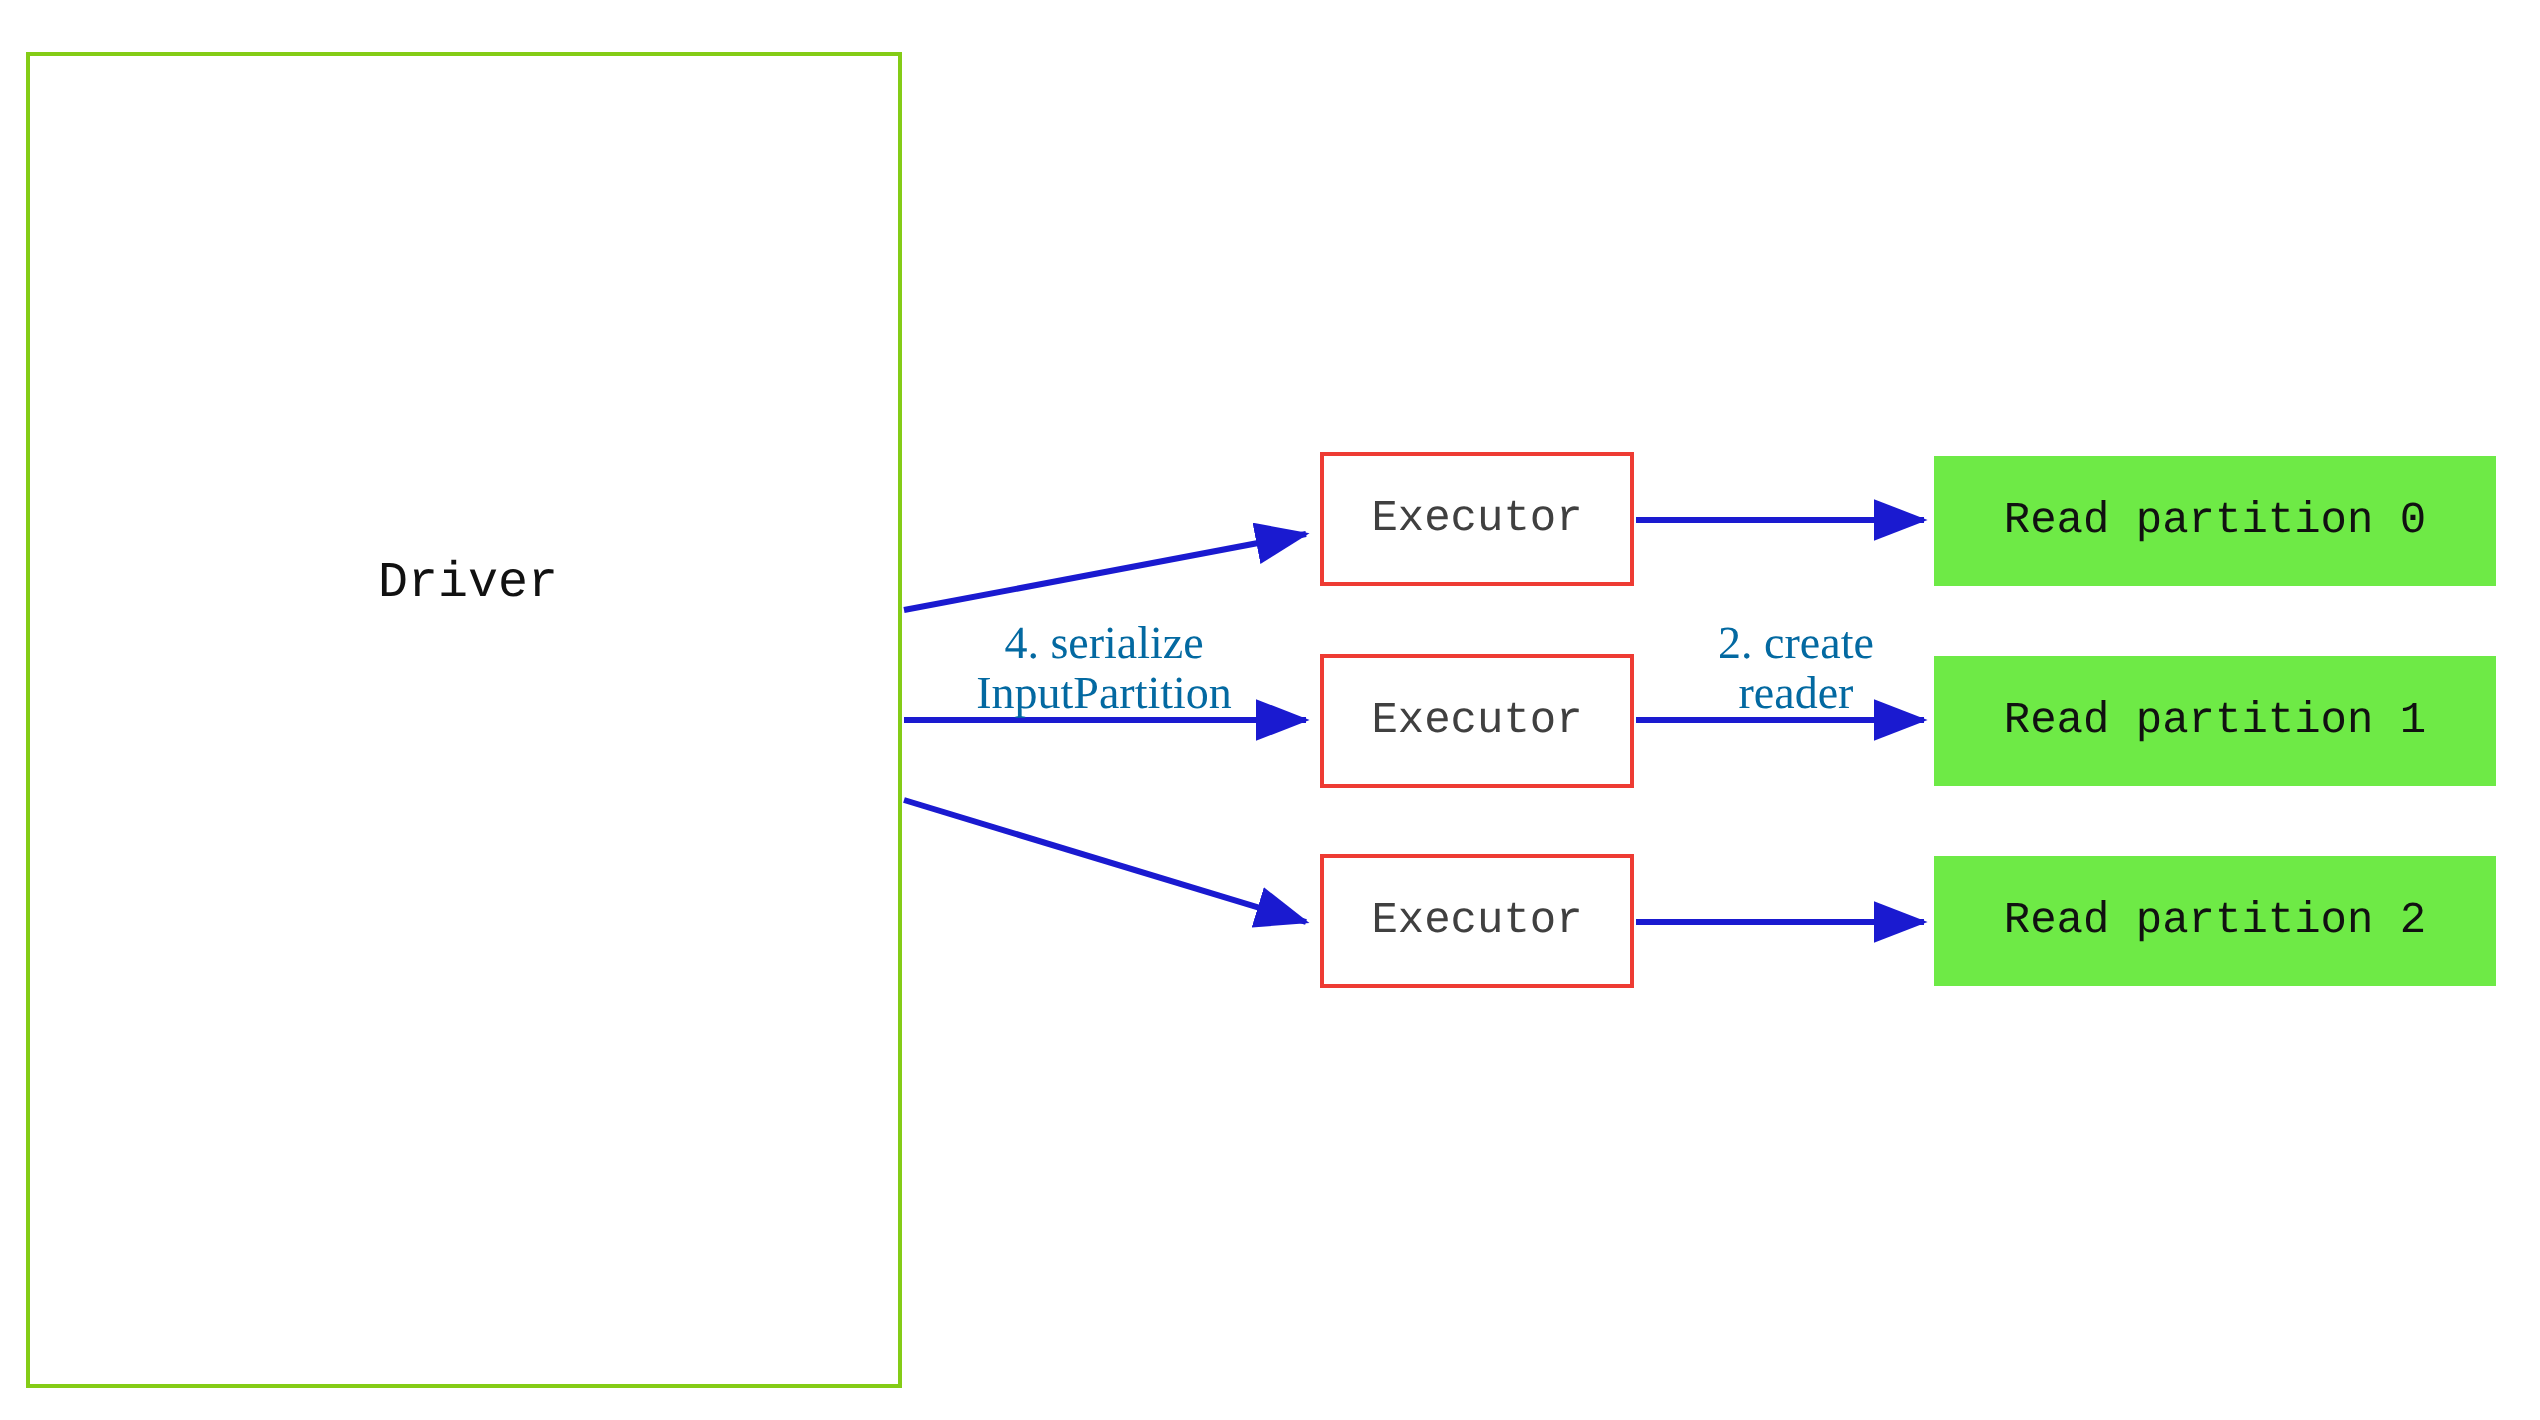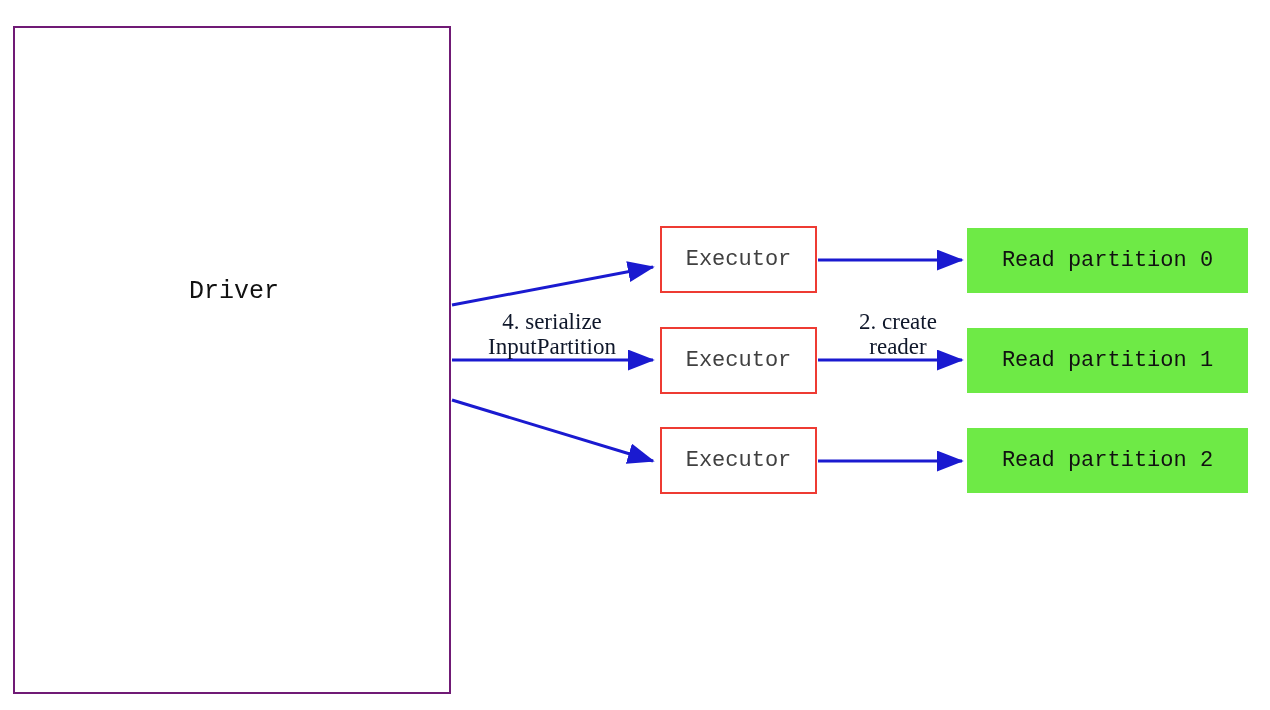--- a/index.html
+++ b/index.html
@@ -19,21 +19,21 @@
   }
   .box {
     position: absolute;
     box-sizing: border-box;
   }
   .driver-box {
     left: 13px;
     top: 26px;
     width: 438px;
     height: 668px;
-    border: 2px solid #701a75;
+    border: 2px solid #84cc16;
     background: #ffffff;
   }
   .driver-title {
     position: absolute;
     left: 0;
     top: 249px;
     width: 438px;
     text-align: center;
     font-family: "Liberation Mono", "DejaVu Sans Mono", monospace;
     font-size: 25px;
@@ -78,21 +78,21 @@
     font-family: "Liberation Mono", "DejaVu Sans Mono", monospace;
     font-size: 22px;
     color: #111111;
     white-space: pre;
   }
   .edge-label {
     position: absolute;
     font-family: "Liberation Serif", serif;
     font-size: 23px;
     line-height: 25px;
-    color: #0f172a;
+    color: #0369a1;
     text-align: center;
     white-space: pre-line;
   }
   svg.arrows {
     position: absolute;
     left: 0;
     top: 0;
     width: 1270px;
     height: 710px;
     pointer-events: none;

